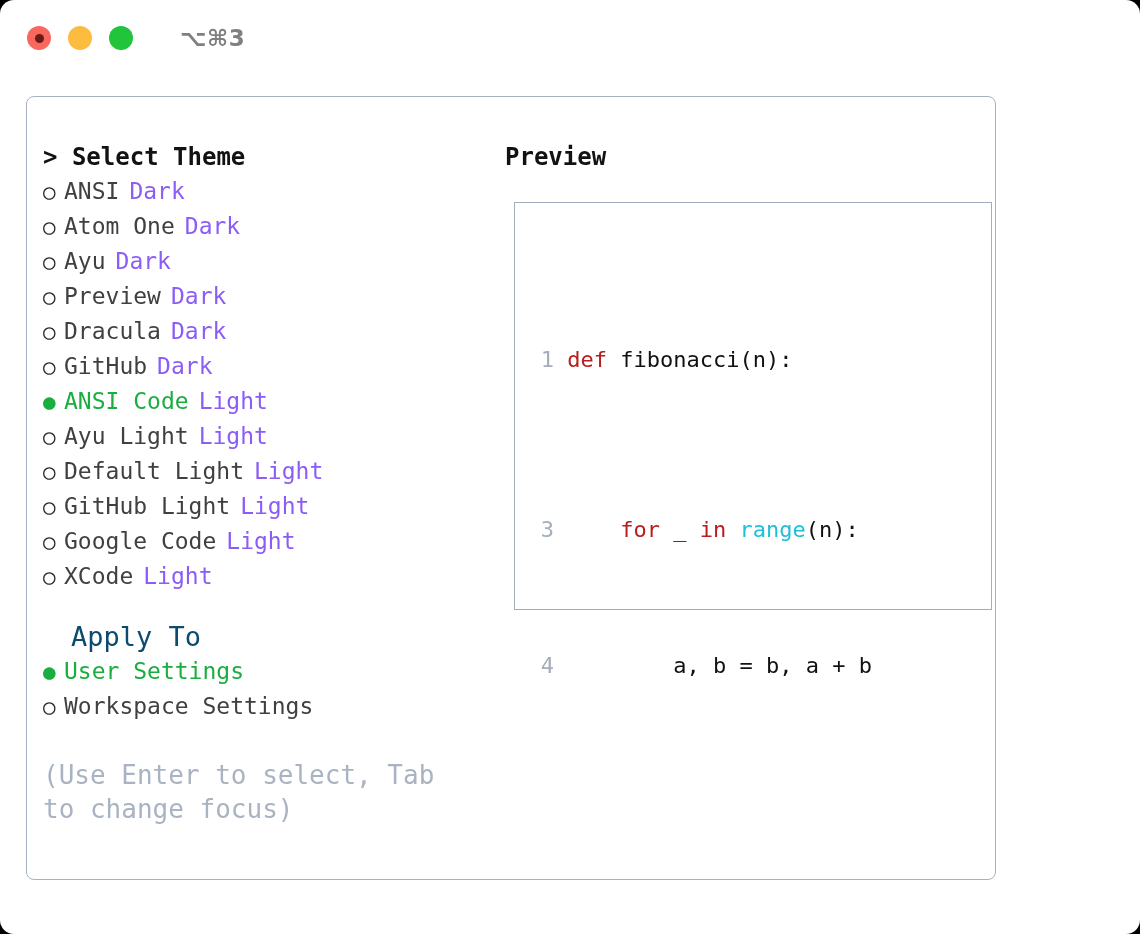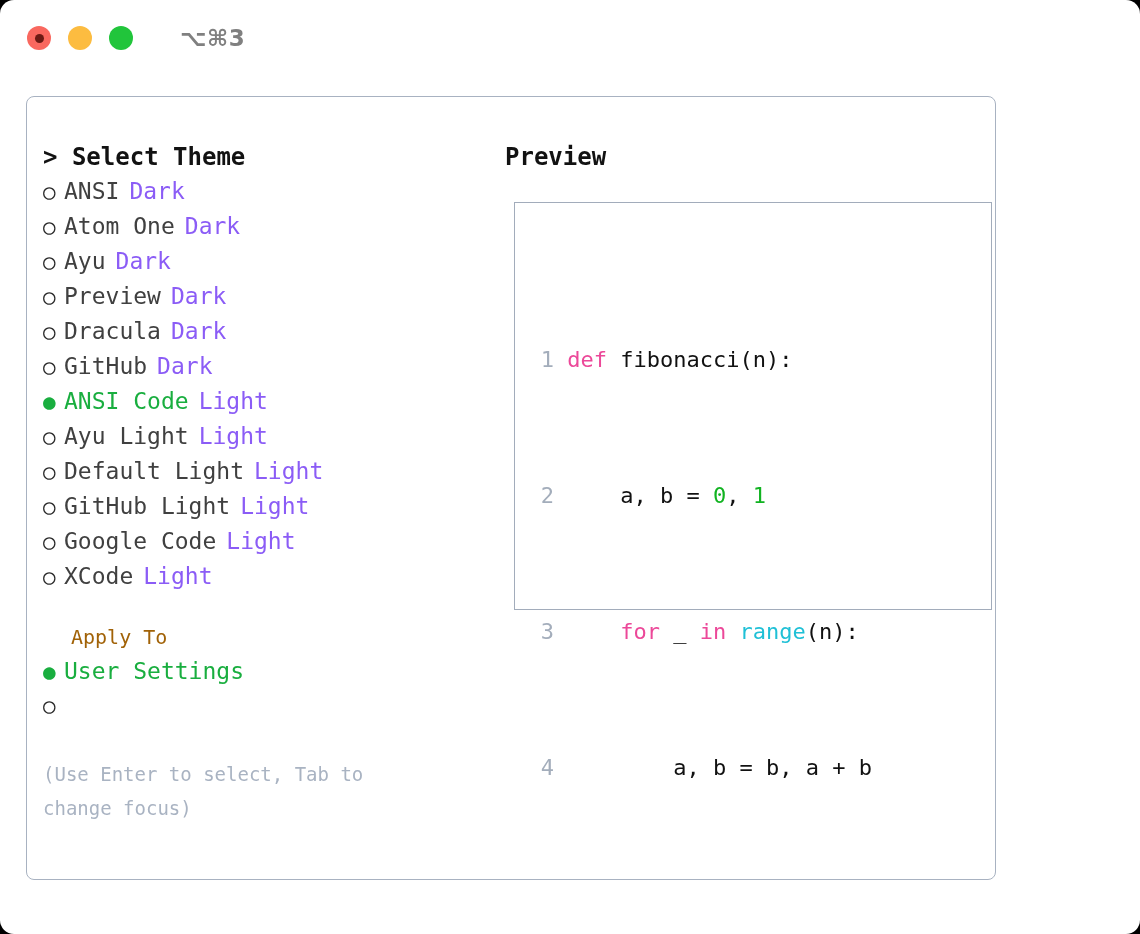--- a/index.html
+++ b/index.html
@@ -125,30 +125,30 @@
   .opt.selected .opt-name { color: #19ae3f; font-weight: 500; }
   .opt-kind {
     color: #8b5cf6;
     margin-left: 10px;
     font-weight: 400;
   }
 
   .group-gap { height: 26px; }
 
   .apply-head {
-    font-size: 20px;
-    color: #a16207;
+    font-size: 27px;
+    color: #0c4a6e;
     line-height: 34px;
     padding-left: 28px;
     white-space: pre;
   }
 
   .hint {
     margin-top: 34px;
-    font-size: 19px;
+    font-size: 26px;
     line-height: 34px;
     color: #a9b3c2;
     width: 400px;
   }
 
   
   #preview-box {
     position: absolute;
     left: 9px;
     top: 62px;
@@ -167,21 +167,21 @@
     white-space: pre;
   }
   .cl { display: block; white-space: pre; }
   .ln {
     display: inline-block;
     width: 24px;
     text-align: right;
     color: #a3adbb;
   }
   .sp { color: #111111; }
-  .kw { color: #ec4899; }
+  .kw { color: #b91c1c; }
   .bi { color: #1fc0d6; text-align: center; }
   .num { color: #11b321; }
 </style>
 </head>
 <body>
 
 <div id="window">
 
   <div id="titlebar">
     <div class="traffic">
@@ -279,36 +279,36 @@
       <div>
         <div class="apply-head">Apply To</div>
 
         <div class="opt selected">
           <span class="bullet">●</span>
           <span class="opt-name">User Settings</span>
         </div>
 
         <div class="opt">
           <span class="bullet">○</span>
+          <span class="opt-name">Workspace Settings</span>
         </div>
       </div>
 
       <div class="hint">(Use Enter to select, Tab to change focus)</div>
 
     </div>
 
     <div id="right-col">
       <div class="section-head">Preview</div>
 
       <div id="preview-box">
         <div id="code-area">
 
           <span class="cl"><span class="ln">1</span> <span class="kw">def</span><span class="sp"> fibonacci(n):</span></span>
 
-          <span class="cl"><span class="ln">2</span> <span class="sp">    a, b = </span><span class="num">0</span><span class="sp">, </span><span class="num">1</span></span>
 
           <span class="cl"><span class="ln">3</span> <span class="sp">    </span><span class="kw">for</span><span class="sp"> _ </span><span class="kw">in</span><span class="sp"> </span><span class="bi">range</span><span class="sp">(n):</span></span>
 
           <span class="cl"><span class="ln">4</span> <span class="sp">        a, b = b, a + b</span></span>
 
 
           
           
 
           

